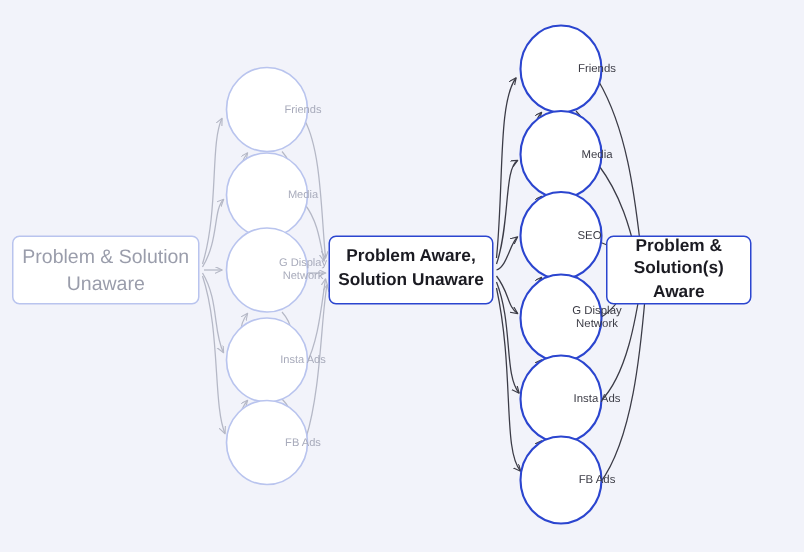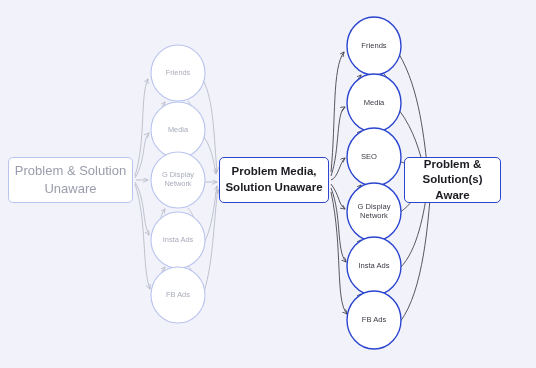--- a/index.html
+++ b/index.html
@@ -51,20 +51,21 @@
   }
   .node-label {
     position: absolute;
     box-sizing: border-box;
     display: flex;
     align-items: center;
     justify-content: center;
     text-align: center;
     pointer-events: none;
     line-height: 1.15;
+    margin-left: 24px;
   }
   .node-label span { display: block; white-space: pre-line; }
   .node-faded { color: #a8abbb; font-size: 7.4px; }
   .node-active { color: #3a3a44; font-size: 7.6px; }
 </style>
 </head>
 <body>
 
 <div id="stage">
 
@@ -153,21 +154,21 @@
       <ellipse cx="374" cy="320" rx="27" ry="29"></ellipse>
     </g>
   </svg>
 
   <div class="stage-box box-faded" style="left:8px; top:157px; width:125px; height:46px;">
     <span class="box-label">Problem &amp; Solution
 Unaware</span>
   </div>
 
   <div class="stage-box box-active" style="left:219px; top:157px; width:110px; height:46px;">
-    <span class="box-label">Problem Media,
+    <span class="box-label">Problem Aware,
 Solution Unaware</span>
   </div>
 
   <div class="stage-box box-active" style="left:404px; top:157px; width:97px; height:46px;">
     <span class="box-label">Problem &amp;
 Solution(s) Aware</span>
   </div>
 
   <div class="node-label node-faded" style="left:151px; top:59px; width:54px; height:28px;">
     <span>Friends</span>

